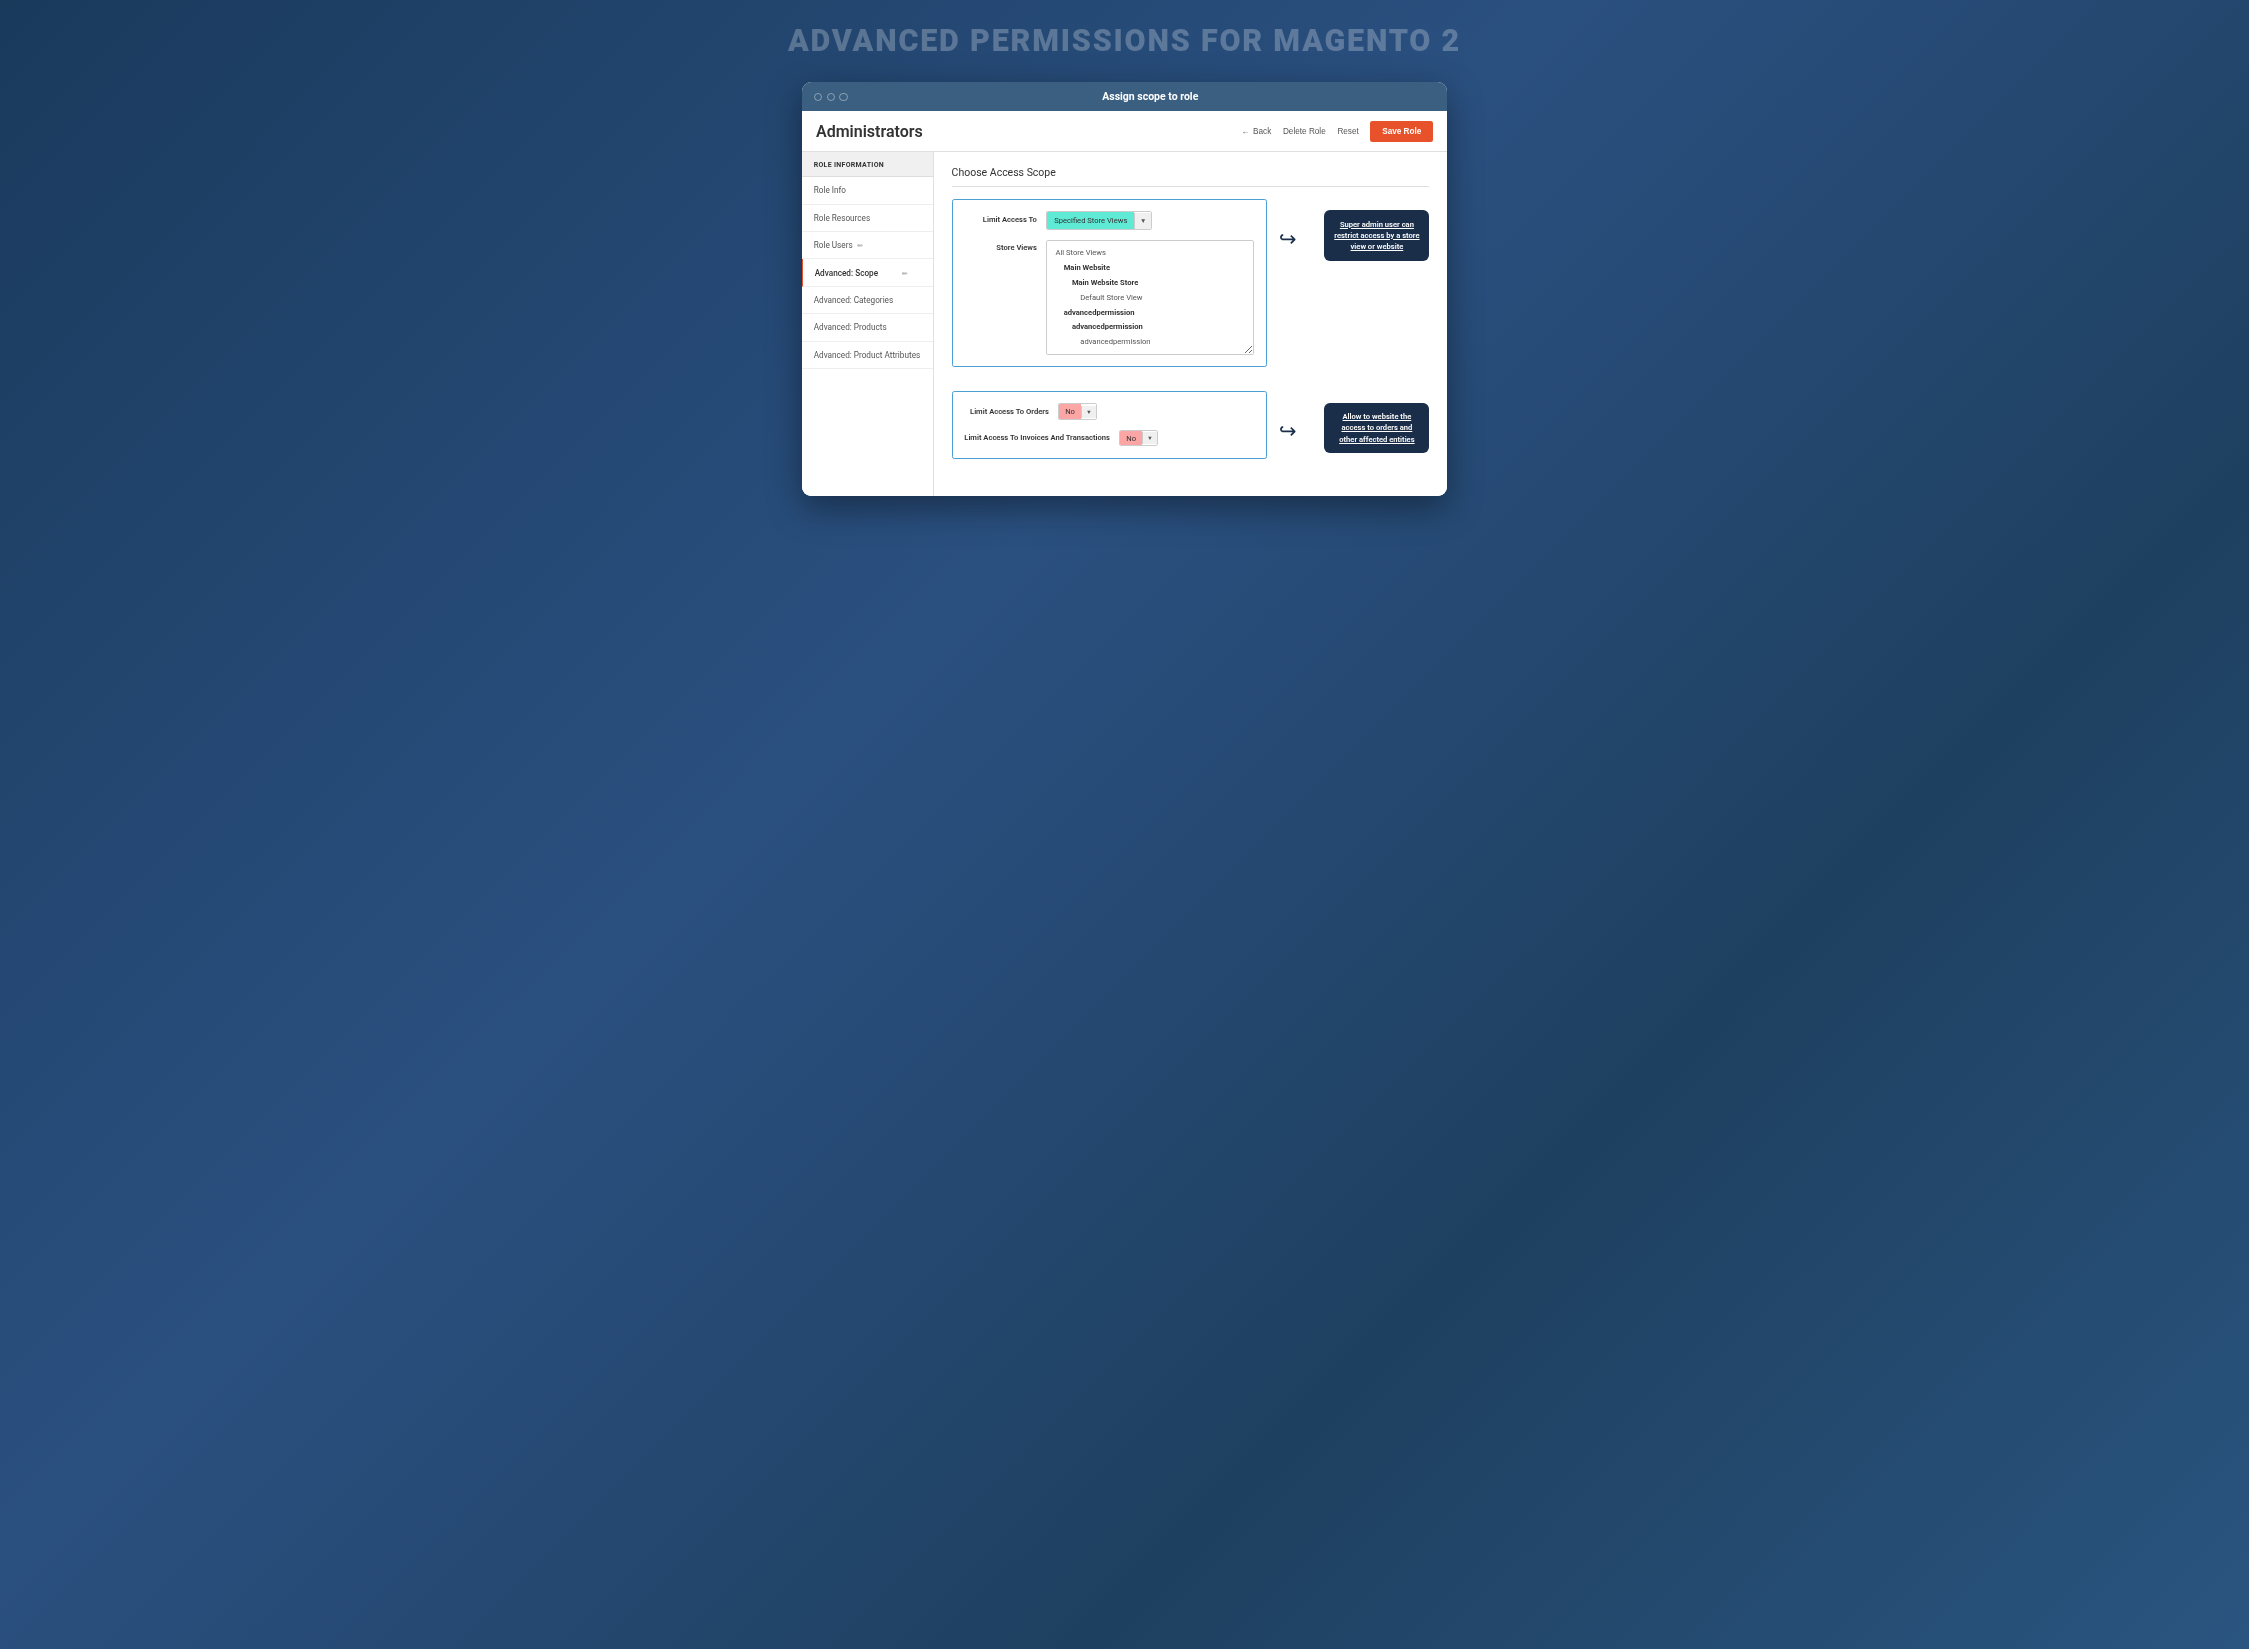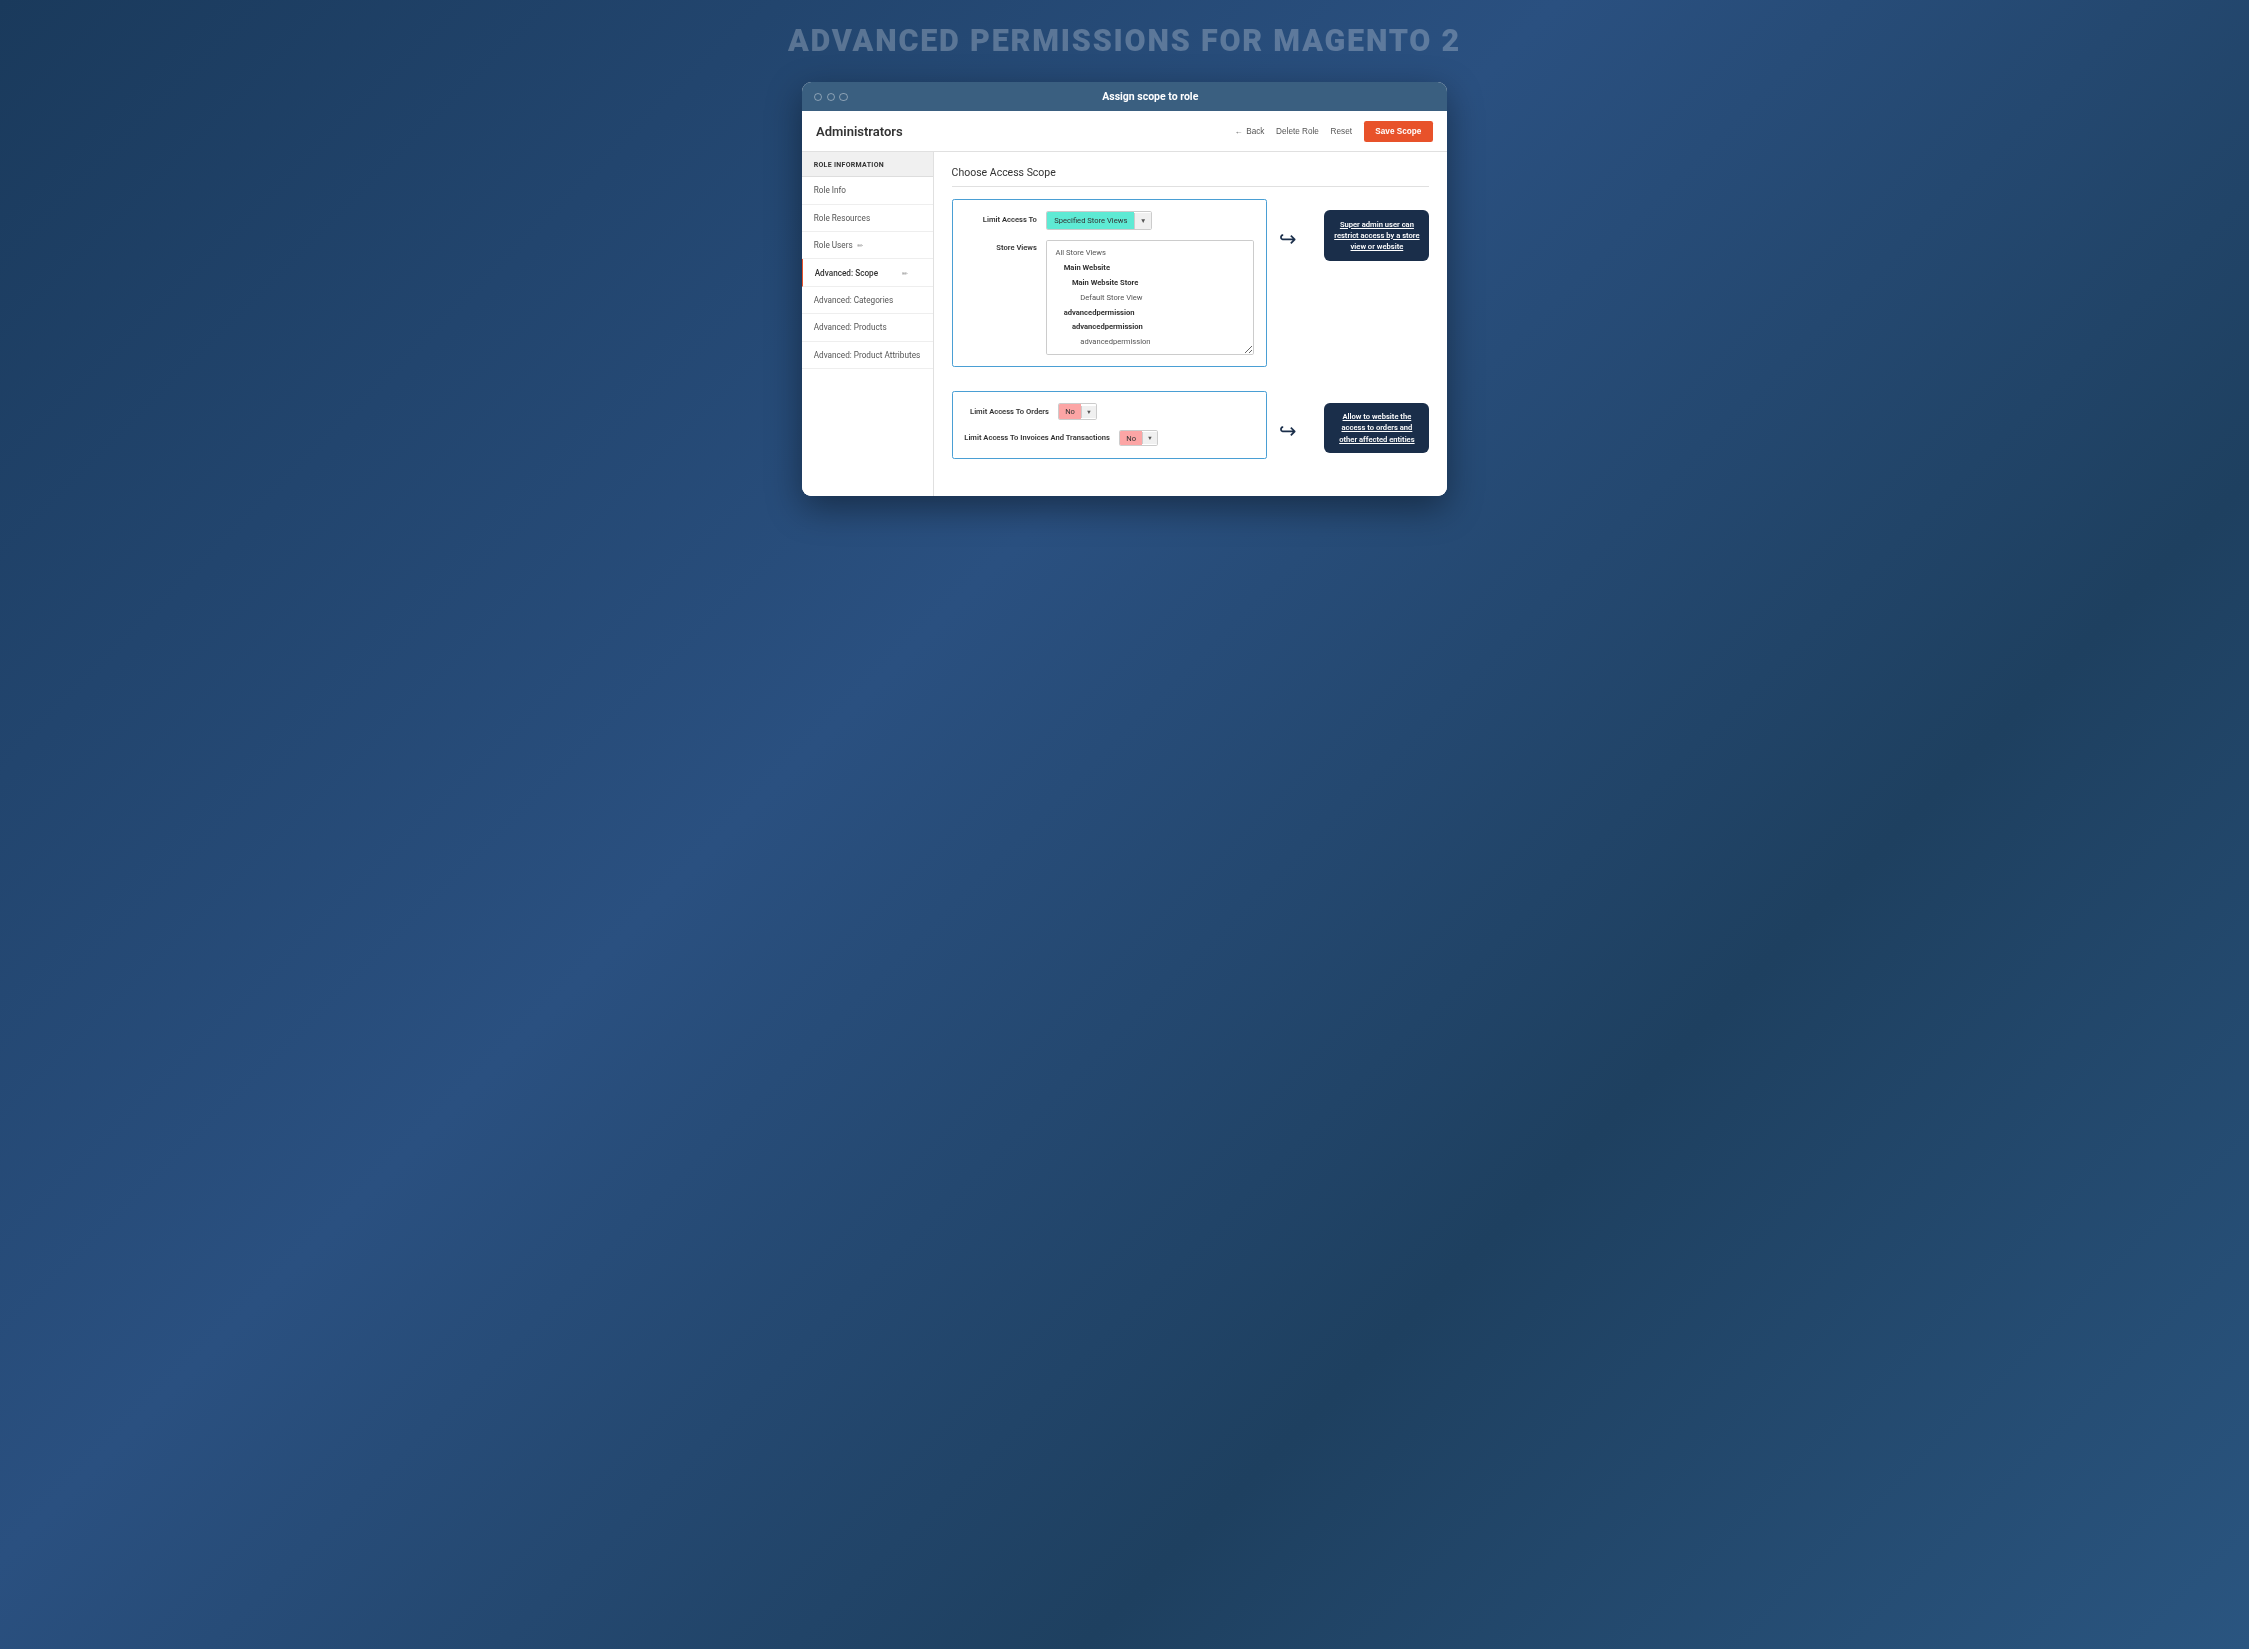--- a/index.html
+++ b/index.html
@@ -69,21 +69,21 @@
     .app-header {
       background: white;
       padding: 9.4px 14px;
       display: flex;
       align-items: center;
       justify-content: space-between;
       border-bottom: 0.6px solid #e0e0e0;
     }
 
     .app-header-title {
-      font-size: 13px;
+      font-size: 16px;
       font-weight: 600;
       color: #333;
     }
 
     .header-actions {
       display: flex;
       align-items: center;
       gap: 11.7px;
     }
 
@@ -367,21 +367,21 @@
 
     <div class="app-header">
       <span class="app-header-title">Administrators</span>
       <div class="header-actions">
         <button class="btn-back">
           <span>←</span>
           <span>Back</span>
         </button>
         <button class="btn-text">Delete Role</button>
         <button class="btn-text">Reset</button>
-        <button class="btn-save">Save Scope</button>
+        <button class="btn-save">Save Role</button>
       </div>
     </div>
 
     <div class="main-layout">
 
       <div class="sidebar">
         <div class="sidebar-section-title">ROLE INFORMATION</div>
 
         <div class="sidebar-item">
           <span>Role Info</span>

